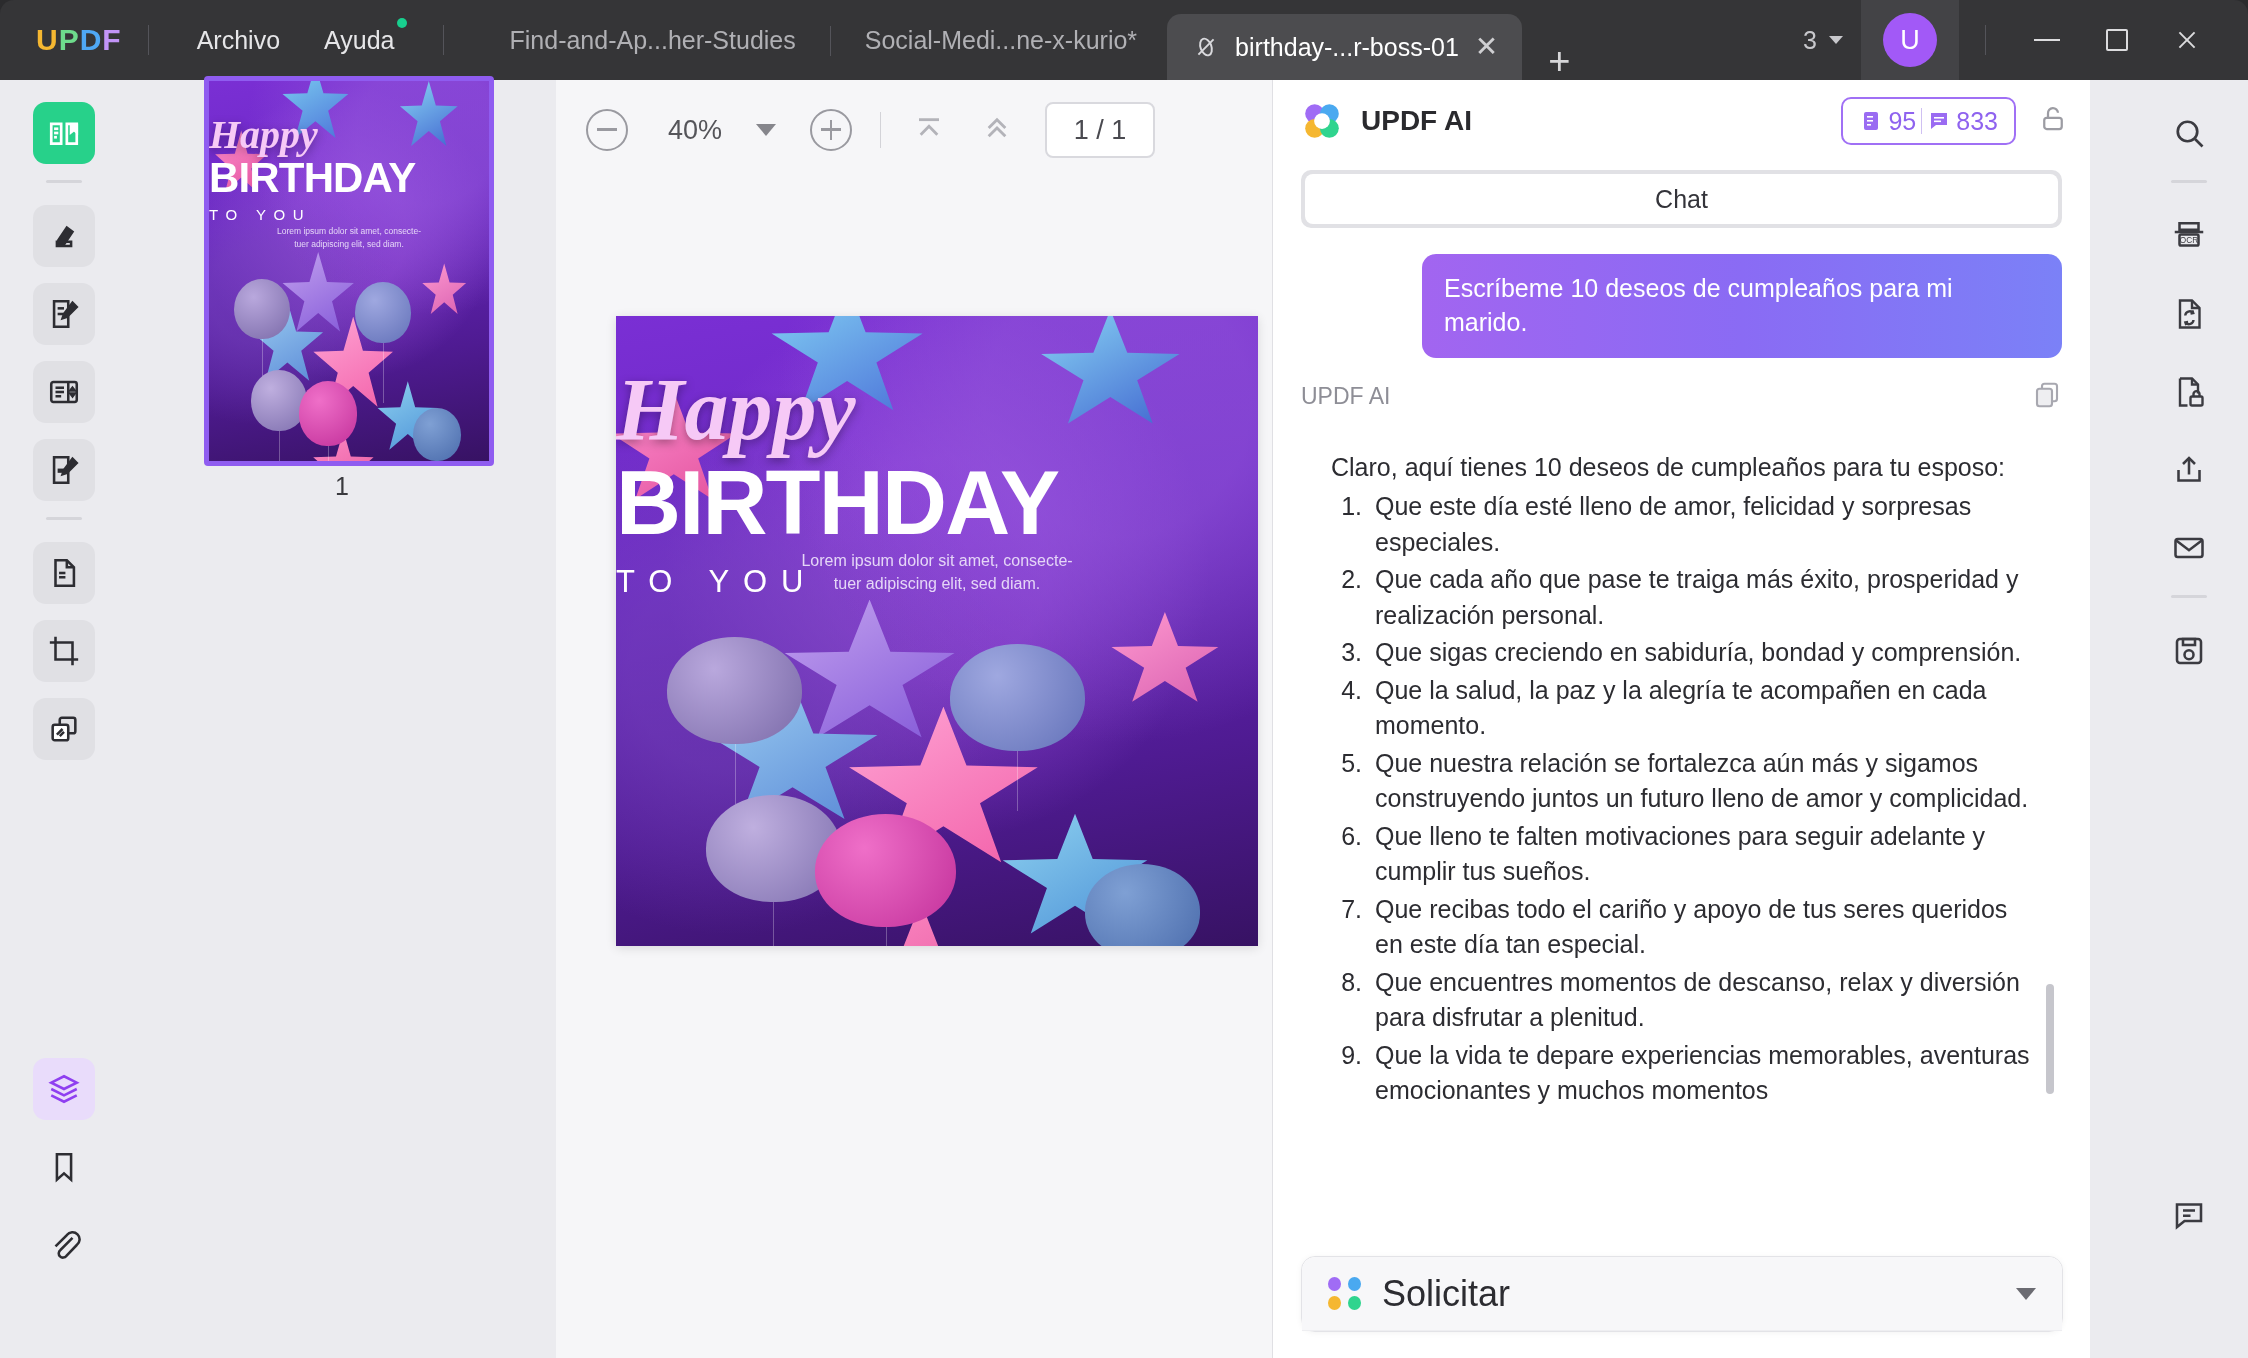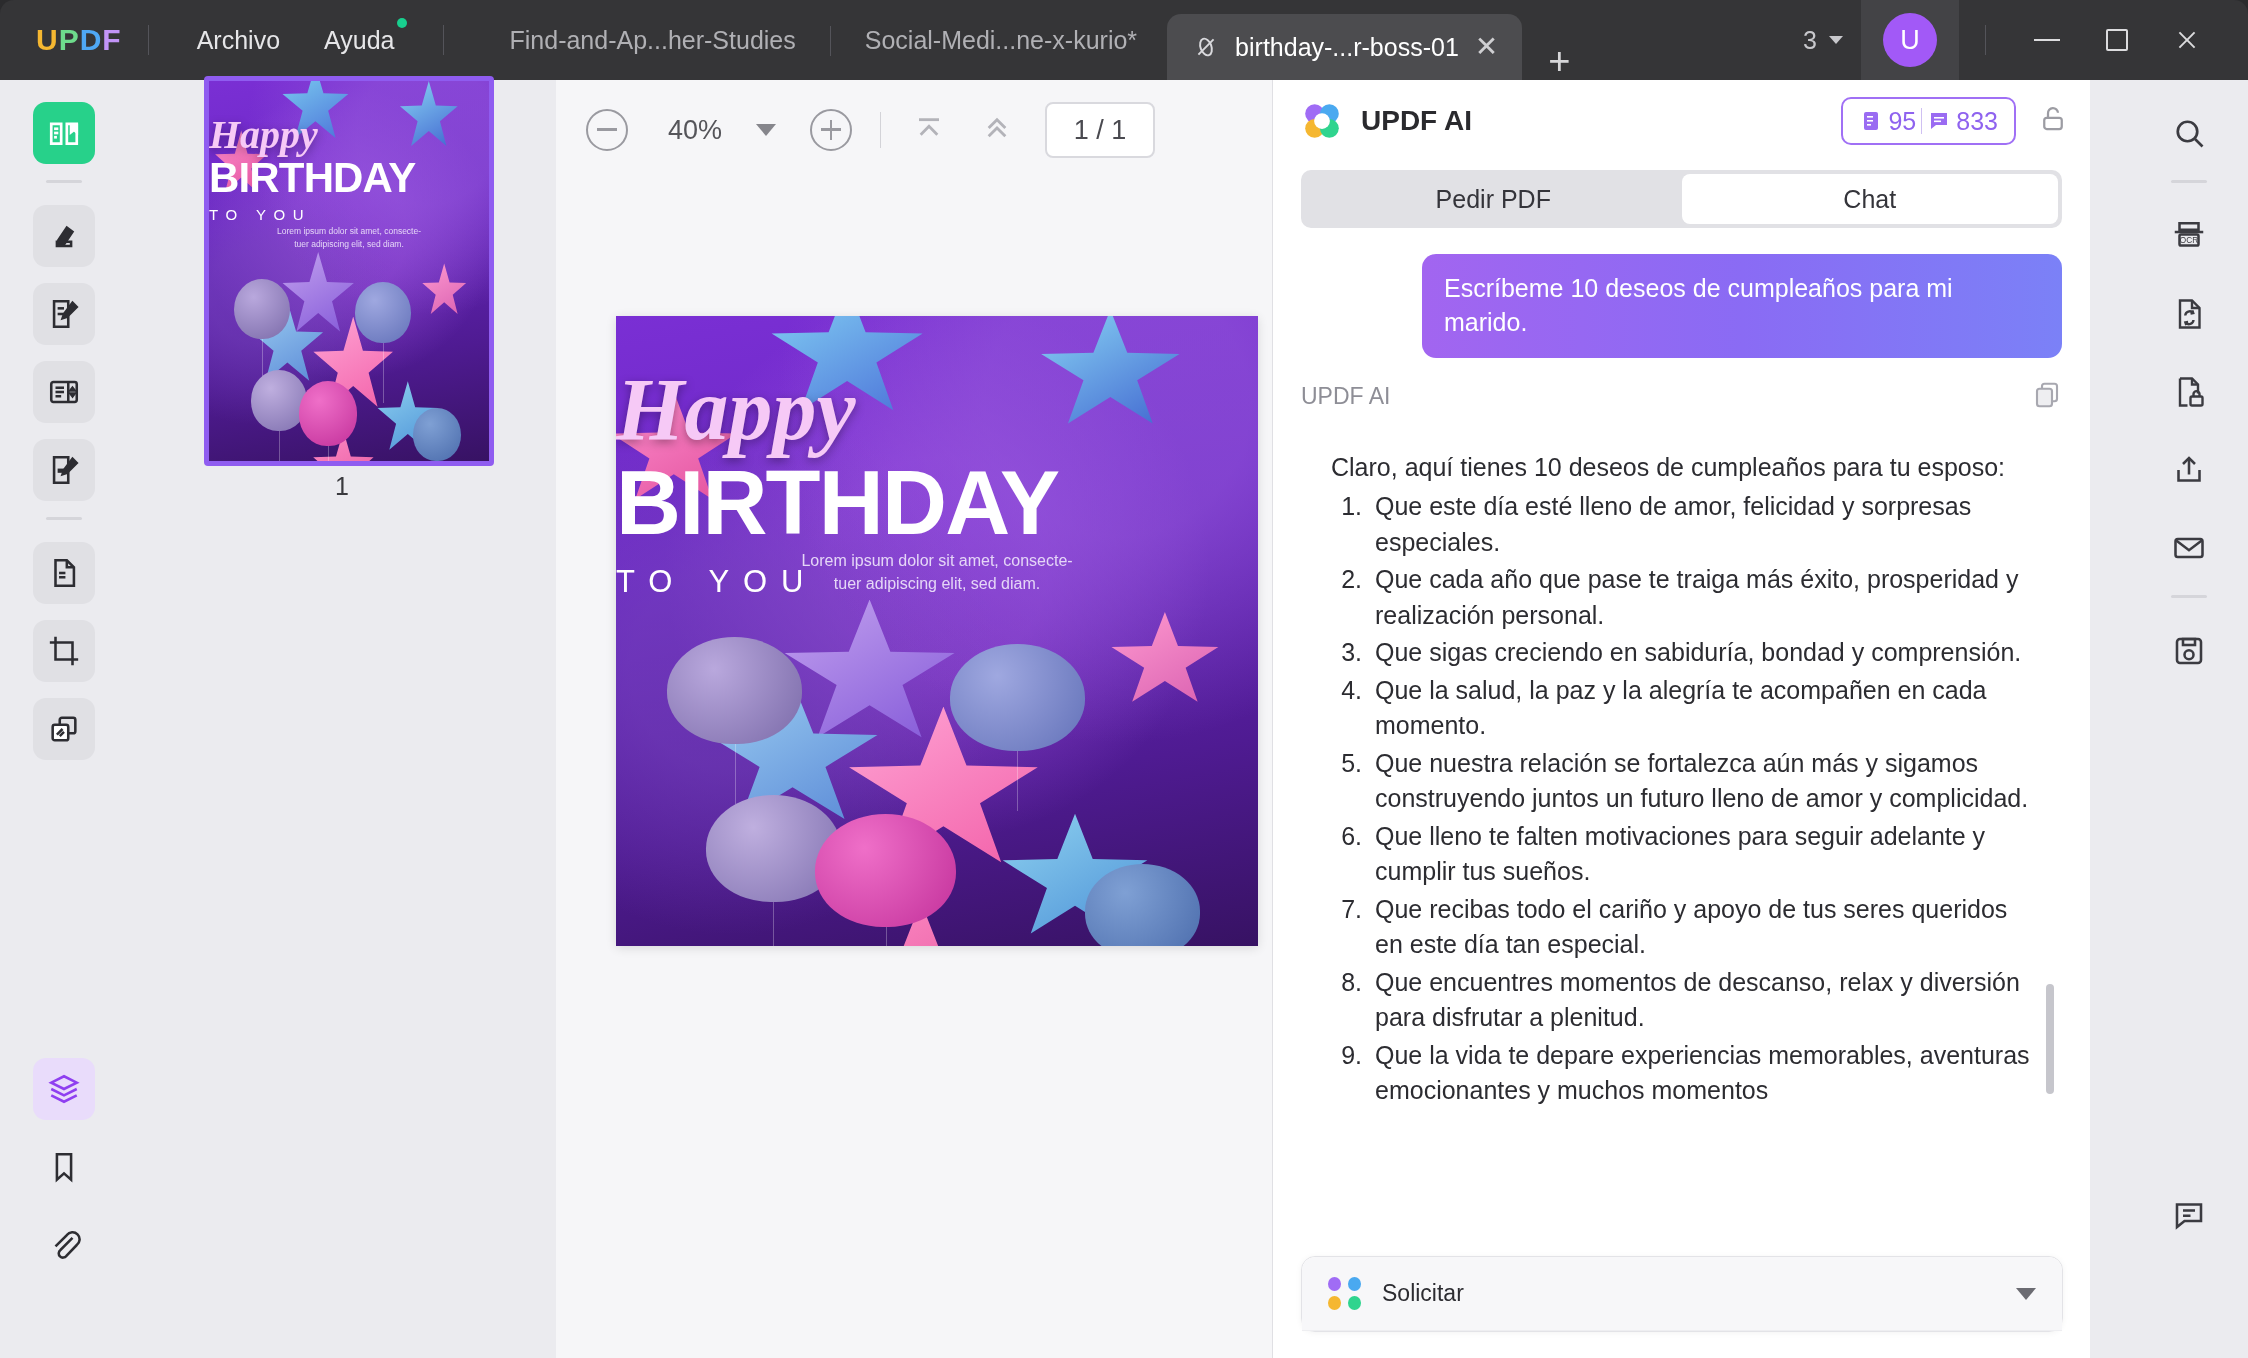--- a/index.html
+++ b/index.html
@@ -143,21 +143,21 @@
   .resp ol { margin:4px 0 0 38px; }
   .resp li { margin-bottom:2px; padding-left:6px; }
   .sbar { position:absolute; right:8px; top:560px; width:8px; height:110px; background:#c6c6cc; border-radius:5px; }
 
   .composer { position:absolute; left:28px; bottom:26px; width:762px; background:#fff; border-radius:14px;
               border:1px solid #e3e3e7; box-shadow:0 1px 6px rgba(0,0,0,.05); }
   .comp-top { height:74px; display:flex; align-items:center; padding:0 26px; background:#f7f7f9;
               border-top-left-radius:14px;border-top-right-radius:14px; border-bottom:1px solid #eeeef1; }
   .dots4 { width:34px;height:34px;display:grid;grid-template-columns:1fr 1fr;gap:5px;margin-right:20px; }
   .dots4 b { display:block;width:13px;height:14px;border-radius:50%; }
-  .comp-label { font-size:23px;color:#2c2c31; }
+  .comp-label { font-size:36px;color:#2c2c31; }
   .comp-caret { margin-left:auto;width:0;height:0;border-left:10px solid transparent;border-right:10px solid transparent;border-top:12px solid #6b6b72; }
   .comp-bot { height:84px; display:flex; align-items:center; padding:0 26px; }
   .comp-input { flex:1; font-size:26px; color:#a2a2aa; }
   .send-ic { width:42px;height:34px; }
 </style>
 </head>
 <body>
 
 <div class="app">
 
@@ -466,23 +466,20 @@
         </div>
         <span class="lock-ic">
           <svg width="30" height="30" viewBox="0 0 24 24" fill="none" stroke="#9c9ca3" stroke-width="1.8">
             <rect x="5" y="11" width="14" height="9" rx="2"></rect>
               <path d="M8 11V7.5A4 4 0 0116 7"></path>
           </svg>
         </span>
       </div>
 
       <div class="ai-tabs">
-        <div class="ai-tab">
-          <span>Pedir PDF</span>
-        </div>
         <div class="ai-tab active">
           <span>Chat</span>
         </div>
       </div>
 
       <div class="bubble-user">
         <span>Escríbeme 10 deseos de cumpleaños para mi marido.</span>
       </div>
 
       <div class="ai-name-row">

